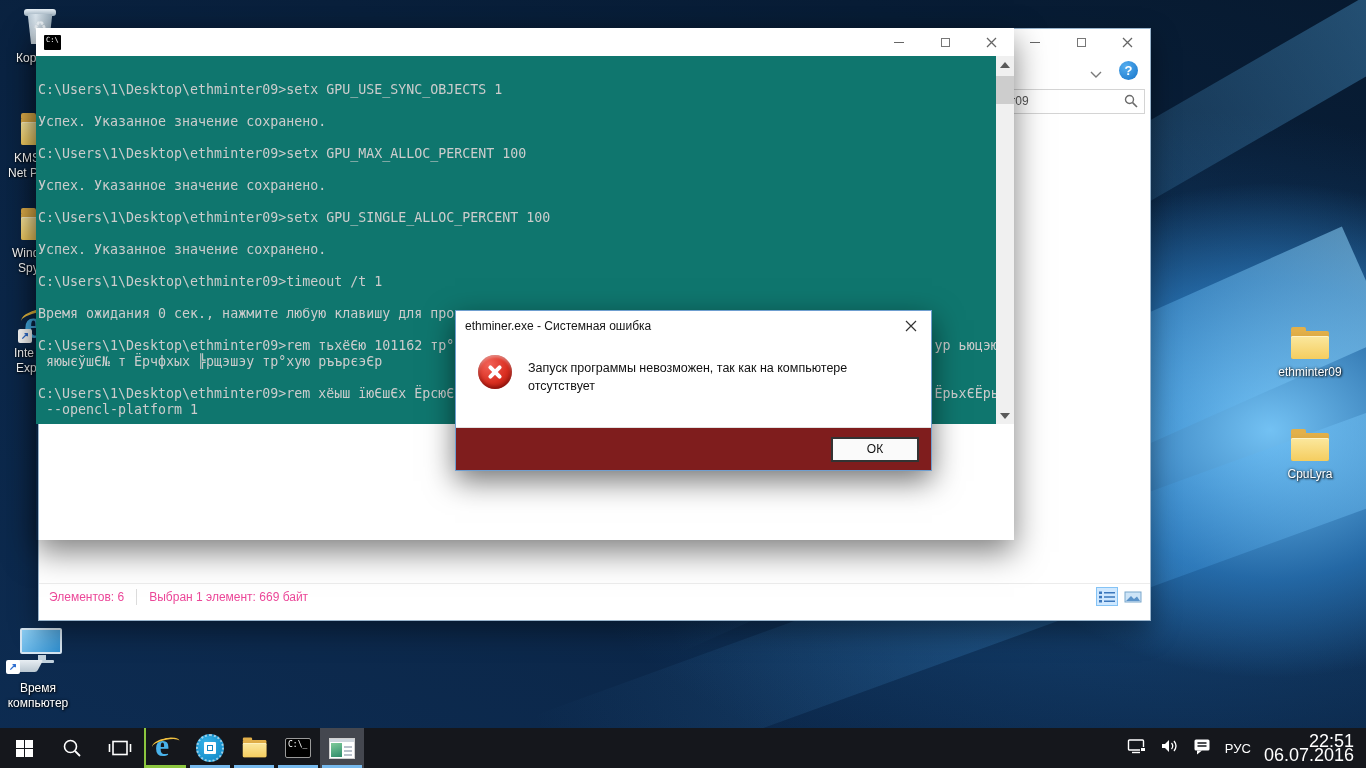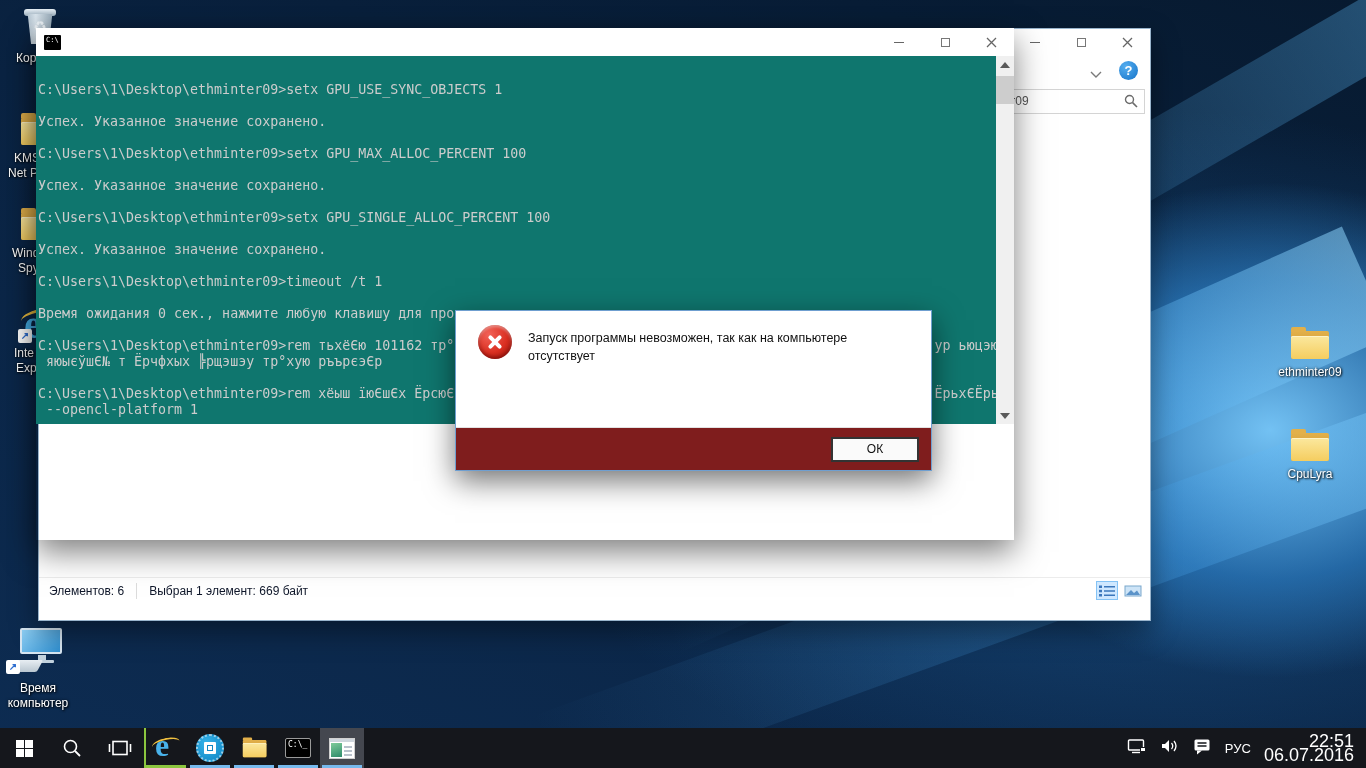--- a/index.html
+++ b/index.html
@@ -54,21 +54,21 @@
   .cap svg { display:block; }
 
   
   .explorer { position:absolute; left:38px; top:28px; width:1113px; height:593px; z-index:2; background:#fff; border:1px solid #99b4cc; box-shadow:0 10px 26px rgba(0,0,0,.4); }
   .explorer .titlebar { height:27px; background:#fff; display:flex; justify-content:flex-end; }
   .explorer .ribbonrow { height:29px; background:#fff; position:relative; }
   .helpq { position:absolute; right:12px; top:5px; width:19px; height:19px; border-radius:50%; background:radial-gradient(circle at 35% 30%, #54aef0, #1673c8); color:#fff; font-size:13px; font-weight:bold; text-align:center; line-height:19px; }
   .ribchev { position:absolute; right:48px; top:9px; }
   .searchbox { position:absolute; right:5px; top:60px; width:170px; height:25px; border:1px solid #d4d4d4; background:#fff; font-size:12px; color:#555; padding:4px 24px 4px 6px; }
   .search-mag { position:absolute; right:12px; top:65px; }
-  .explorer .statusbar { position:absolute; left:0; right:0; bottom:16px; height:27px; border-top:1px solid #ececec; background:#fff; display:flex; align-items:center; font-size:12px; color:#0f172a; }
+  .explorer .statusbar { position:absolute; left:0; right:0; bottom:10px; height:27px; border-top:1px solid #ececec; background:#fff; display:flex; align-items:center; font-size:12px; color:#ec4899; }
   .statusbar .sdiv { width:1px; height:16px; background:#dcdcdc; margin:0 12px; }
   .statusbar .sleft { margin-left:10px; }
   .viewtoggles { position:absolute; right:6px; bottom:4px; display:flex; gap:4px; }
   .vt { width:22px; height:19px; display:flex; align-items:center; justify-content:center; border:1px solid transparent; }
   .vt.sel { background:#cfe8ff; border-color:#84c3f5; }
 
   
   .cmdwin { position:absolute; left:36px; top:28px; width:978px; height:512px; z-index:3; box-shadow:0 12px 30px rgba(0,0,0,.5); }
   .cmdwin .titlebar { height:28px; background:#fff; display:flex; align-items:center; }
   .cmd-ico { width:17px; height:15px; background:#000; border-radius:1px; margin:0 6px 0 8px; position:relative; }
@@ -306,20 +306,28 @@
         </div>
       <div class="thumb"></div>
       <div class="arr" style="bottom:0;">
           <span class="tri-dn"></span>
         </div>
     </div>
   </div>
 </div>
 
 <div class="dialog">
+  <div class="dtitlebar">
+    <span class="dtitle">ethminer.exe - Системная ошибка</span>
+    <div class="dclose">
+      <svg width="12" height="12" viewBox="0 0 12 12">
+          <path d="M1 1 L11 11 M11 1 L1 11" stroke="#333" stroke-width="1.2"></path>
+        </svg>
+    </div>
+  </div>
   <div class="dbody">
     <div class="err-ico">
         <i></i>
         <i></i>
       </div>
     <div class="dmsg">
       <div>Запуск программы невозможен, так как на компьютере отсутствует</div>
     </div>
   </div>
   <div class="dfooter">

